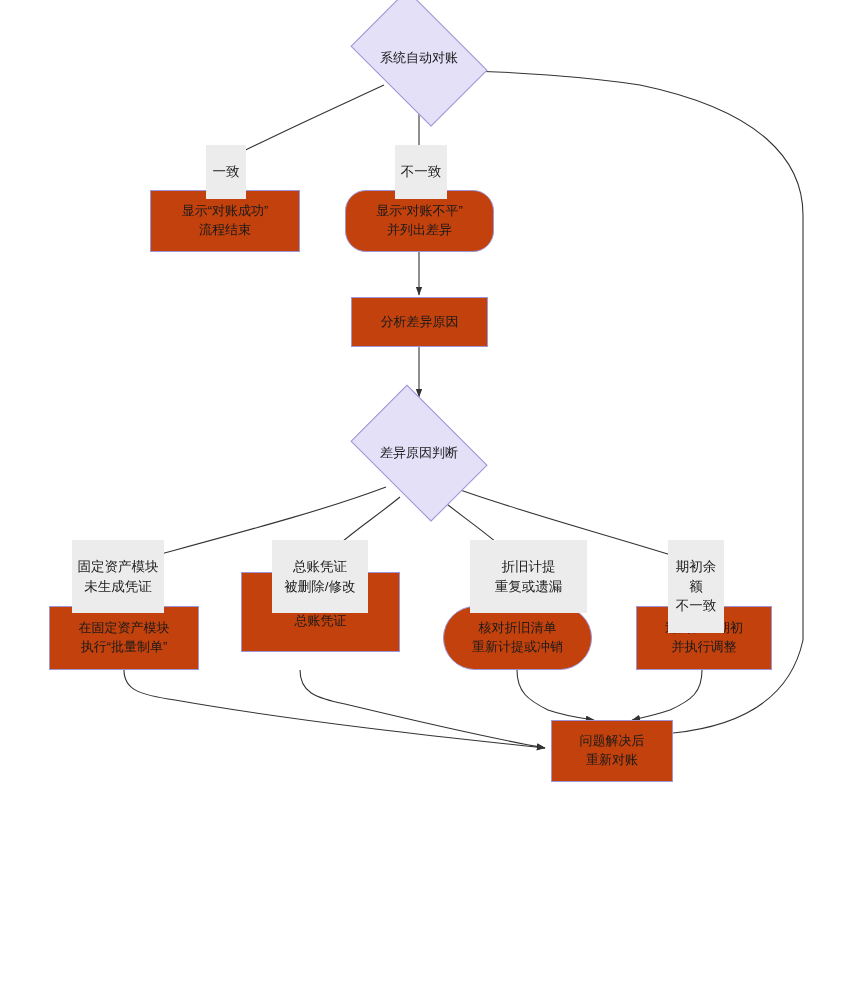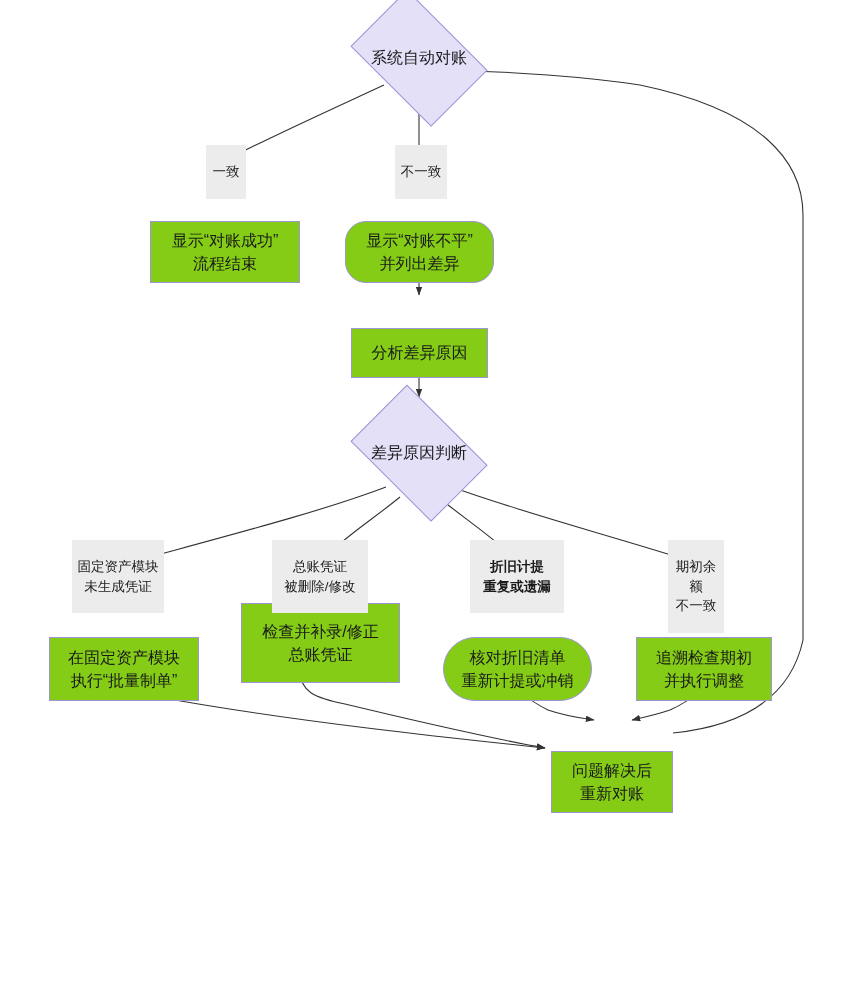--- a/index.html
+++ b/index.html
@@ -26,28 +26,27 @@
     height: 1000px;
   }
   .node {
     position: absolute;
     box-sizing: border-box;
     display: flex;
     align-items: center;
     justify-content: center;
     text-align: center;
     color: #1a1a1a;
-    font-size: 16px;
+    font-size: 13px;
     line-height: 1.45;
     white-space: pre-line;
   }
   .node.box {
-    background: #84cc16;
+    background: #c2410c;
     border: 1.2px solid #9D95D6;
-    margin-top: 31px;
   }
   .node.diamond-wrap {
     background: transparent;
     border: none;
   }
   .diamond-shape {
     position: absolute;
     left: 50%;
     top: 50%;
     width: 70.7%;
@@ -164,19 +163,19 @@
   <div class="edge-label" style="left:206px; top:145px; width:40px;">一致</div>
 
   <div class="edge-label" style="left:395px; top:145px; width:52px;">不一致</div>
 
   <div class="edge-label" style="left:72px; top:540px; width:92px;">固定资产模块
 未生成凭证</div>
 
   <div class="edge-label" style="left:272px; top:540px; width:96px;">总账凭证
 被删除/修改</div>
 
-  <div class="edge-label" style="left:470px; top:540px; width:94px;font-weight:bold;">折旧计提
+  <div class="edge-label" style="left:470px; top:540px; width:117px;">折旧计提
 重复或遗漏</div>
 
   <div class="edge-label" style="left:668px; top:540px; width:56px;">期初余额
 不一致</div>
 
 </div>
 
 </body></html>

